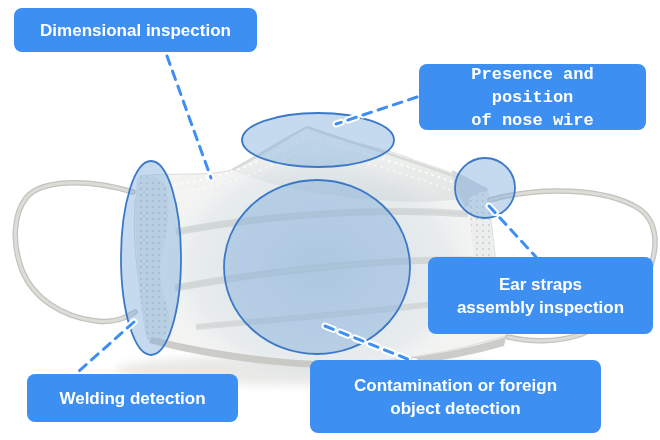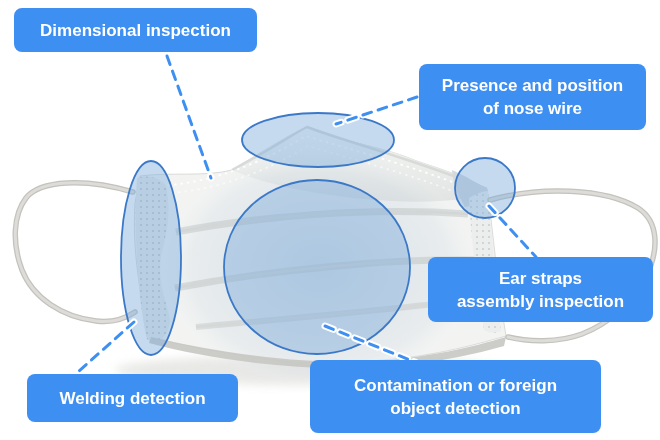--- a/index.html
+++ b/index.html
@@ -12,22 +12,22 @@
   .chip{
     position:absolute;
     background:var(--label-bg,#3E8FF2);
     color:var(--label-text,#fff);
     font-weight:700;font-size:17px;line-height:23px;
     display:flex;align-items:center;justify-content:center;
     text-align:center;border-radius:8px;white-space:pre-line;
     box-sizing:border-box;padding:2px 8px;
   }
   #chip-dimensional{left:14px;top:8px;width:243px;height:44px;}
-  #chip-nose-wire{left:419px;top:64px;width:227px;height:66px;}
-  #chip-ear-straps{left:428px;top:257px;width:225px;height:65px;}
+  #chip-nose-wire{left:419px;top:64px;width:227px;height:66px;font-family:Liberation Mono, monospace;}
+  #chip-ear-straps{left:428px;top:257px;width:225px;height:77px;}
   #chip-welding{left:27px;top:374px;width:211px;height:48px;}
   #chip-contamination{left:310px;top:360px;width:291px;height:73px;}
 
   .hl{
     fill:var(--highlight-fill,rgba(127,172,220,0.45));
     stroke:var(--highlight-stroke,#3B79C8);
     stroke-width:1.8;
   }
   .leader-casing{
     fill:none;stroke:#ffffff;stroke-width:7;

